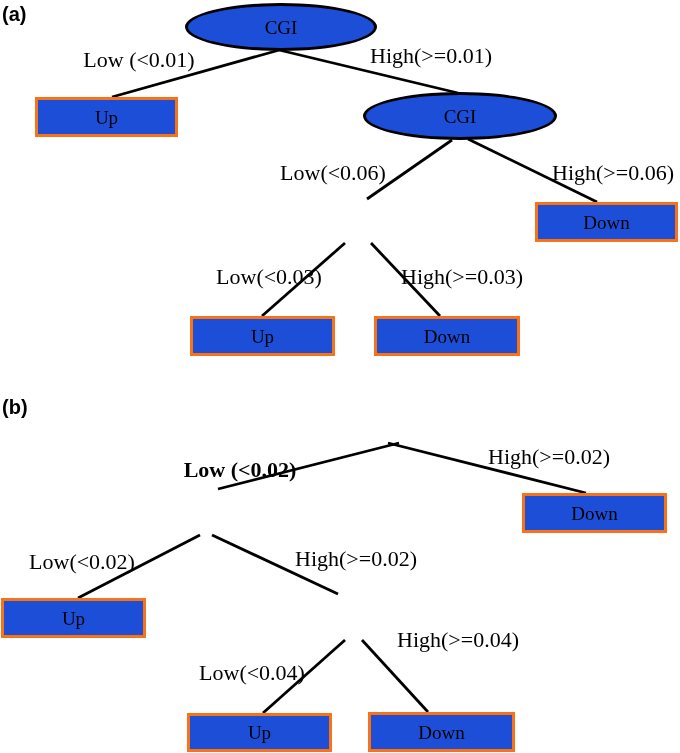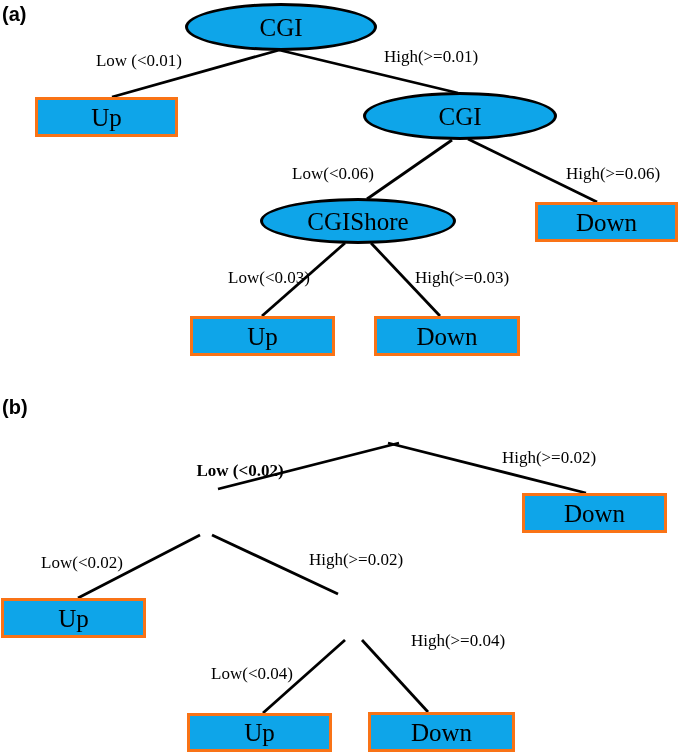--- a/index.html
+++ b/index.html
@@ -30,36 +30,36 @@
     font-size: 20px;
     line-height: 1;
     white-space: nowrap;
   }
   .node {
     position: absolute;
     box-sizing: border-box;
     display: flex;
     align-items: center;
     justify-content: center;
-    font-size: 25px;
+    font-size: 19px;
     line-height: 1;
-    background: #0ea5e9;
+    background: #1d4ed8;
     white-space: nowrap;
   }
   .node.ellipse {
     border: 3px solid #000000;
     border-radius: 50%;
   }
   .node.rectangle {
     border: 3px solid #f97316;
   }
   .edge-label {
     position: absolute;
     transform: translate(-50%, -50%);
-    font-size: 17px;
+    font-size: 22px;
     line-height: 1;
     white-space: nowrap;
   }
 </style>
 </head>
 <body>
 
 <div class="stage">
   <svg class="edges-svg" xmlns="http://www.w3.org/2000/svg" width="680" height="753" viewBox="0 0 680 753">
       <line x1="283" y1="49" x2="112" y2="97" stroke="#000000" stroke-width="2.8"></line>
@@ -78,21 +78,20 @@
 <div class="panel-label" style="left: 2px; top: 4px;">(a)</div>
     <div class="edge-label" style="left: 139px; top: 60px;">Low (&lt;0.01)</div>
     <div class="edge-label" style="left: 431px; top: 56px;">High(&gt;=0.01)</div>
     <div class="edge-label" style="left: 333px; top: 173px;">Low(&lt;0.06)</div>
     <div class="edge-label" style="left: 613px; top: 173px;">High(&gt;=0.06)</div>
     <div class="edge-label" style="left: 247px; top: 277px; margin-left: 22px;">Low(&lt;0.03)</div>
     <div class="edge-label" style="left: 462px; top: 277px;">High(&gt;=0.03)</div>
     <div class="node ellipse" style="left: 185px; top: 3px; width: 192px; height: 48px;">CGI</div>
     <div class="node rectangle" style="left: 35px; top: 97px; width: 143px; height: 40px;">Up</div>
     <div class="node ellipse" style="left: 363px; top: 92px; width: 194px; height: 48px;">CGI</div>
-    <div class="node ellipse" style="left: 260px; top: 198px; width: 196px; height: 46px;">CGIShore</div>
     <div class="node rectangle" style="left: 535px; top: 202px; width: 143px; height: 40px;">Down</div>
     <div class="node rectangle" style="left: 190px; top: 316px; width: 145px; height: 40px;">Up</div>
     <div class="node rectangle" style="left: 374px; top: 316px; width: 146px; height: 40px;">Down</div>
     <div class="panel-label" style="left: 2px; top: 397px;">(b)</div>
     <div class="edge-label" style="left: 240px; top: 470px; font-weight: bold;">Low (&lt;0.02)</div>
     <div class="edge-label" style="left: 549px; top: 457px;">High(&gt;=0.02)</div>
     <div class="edge-label" style="left: 82px; top: 562px;">Low(&lt;0.02)</div>
     <div class="edge-label" style="left: 356px; top: 559px;">High(&gt;=0.02)</div>
     <div class="edge-label" style="left: 252px; top: 673px;">Low(&lt;0.04)</div>
     <div class="edge-label" style="left: 458px; top: 640px;">High(&gt;=0.04)</div>

